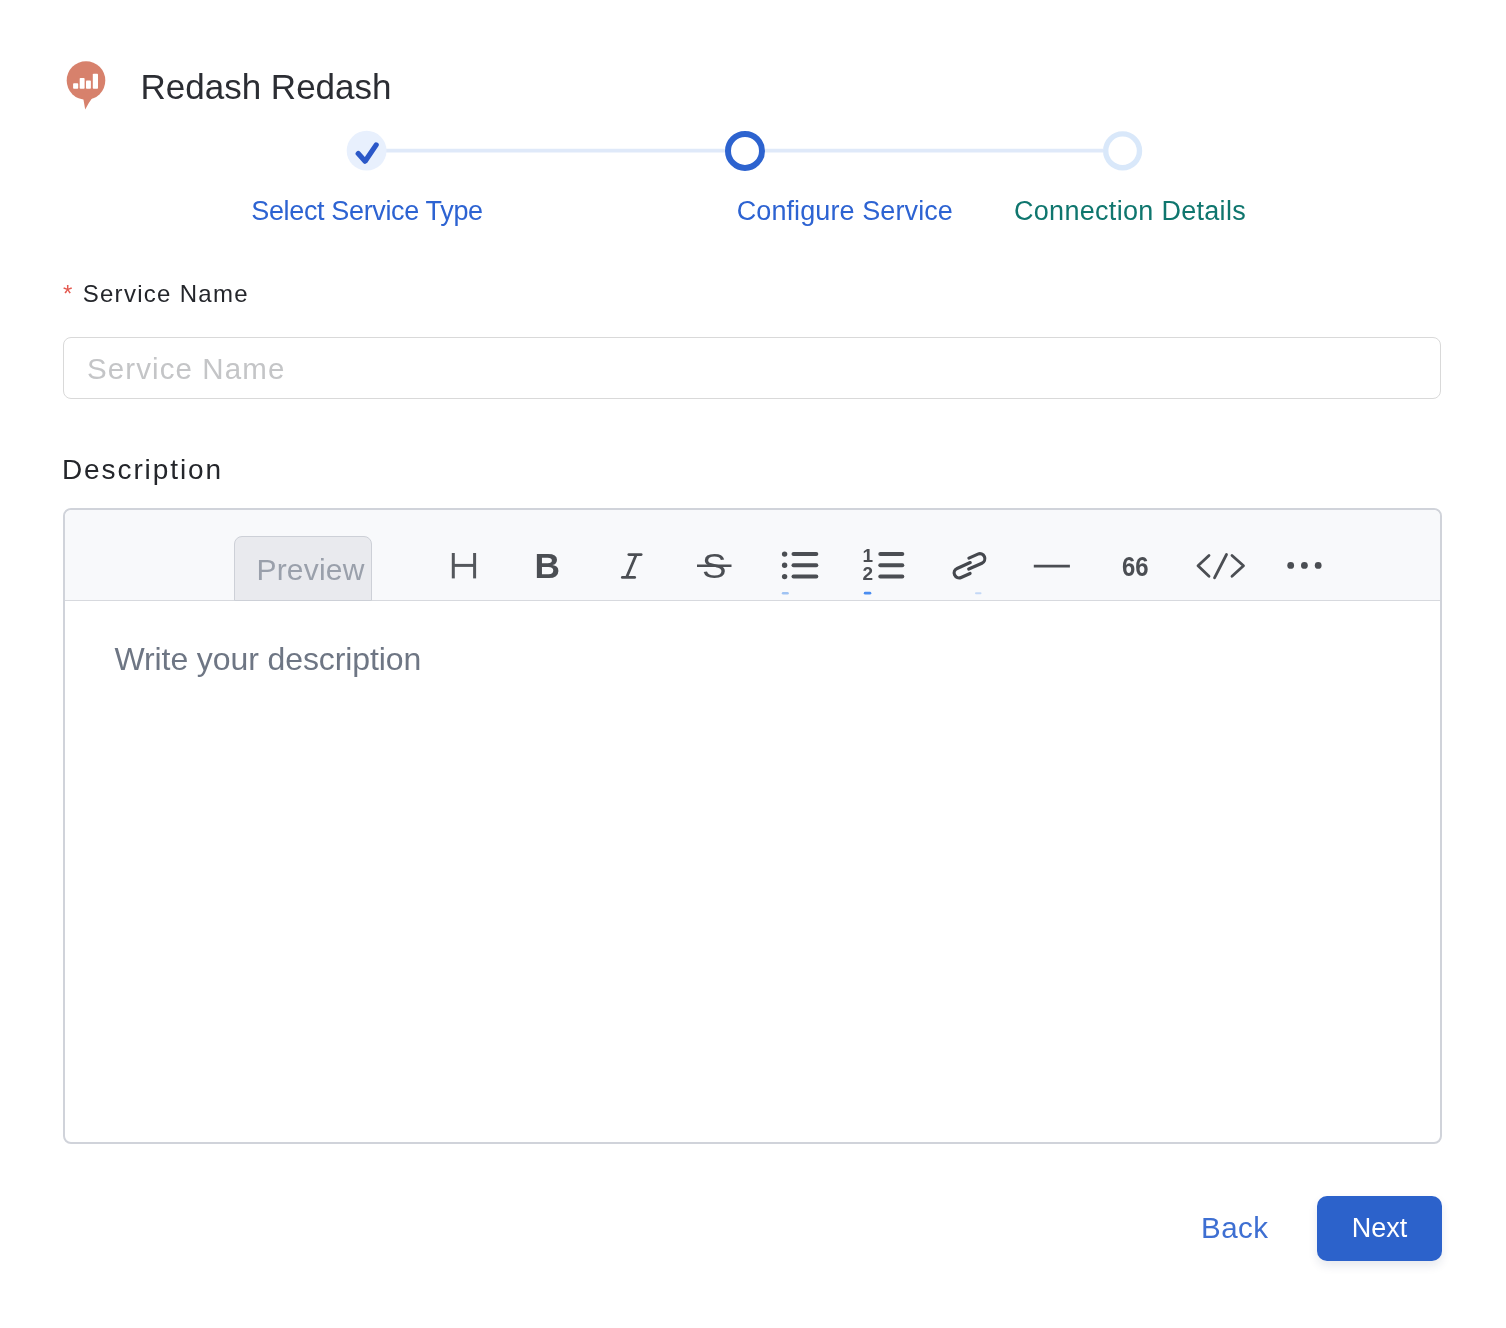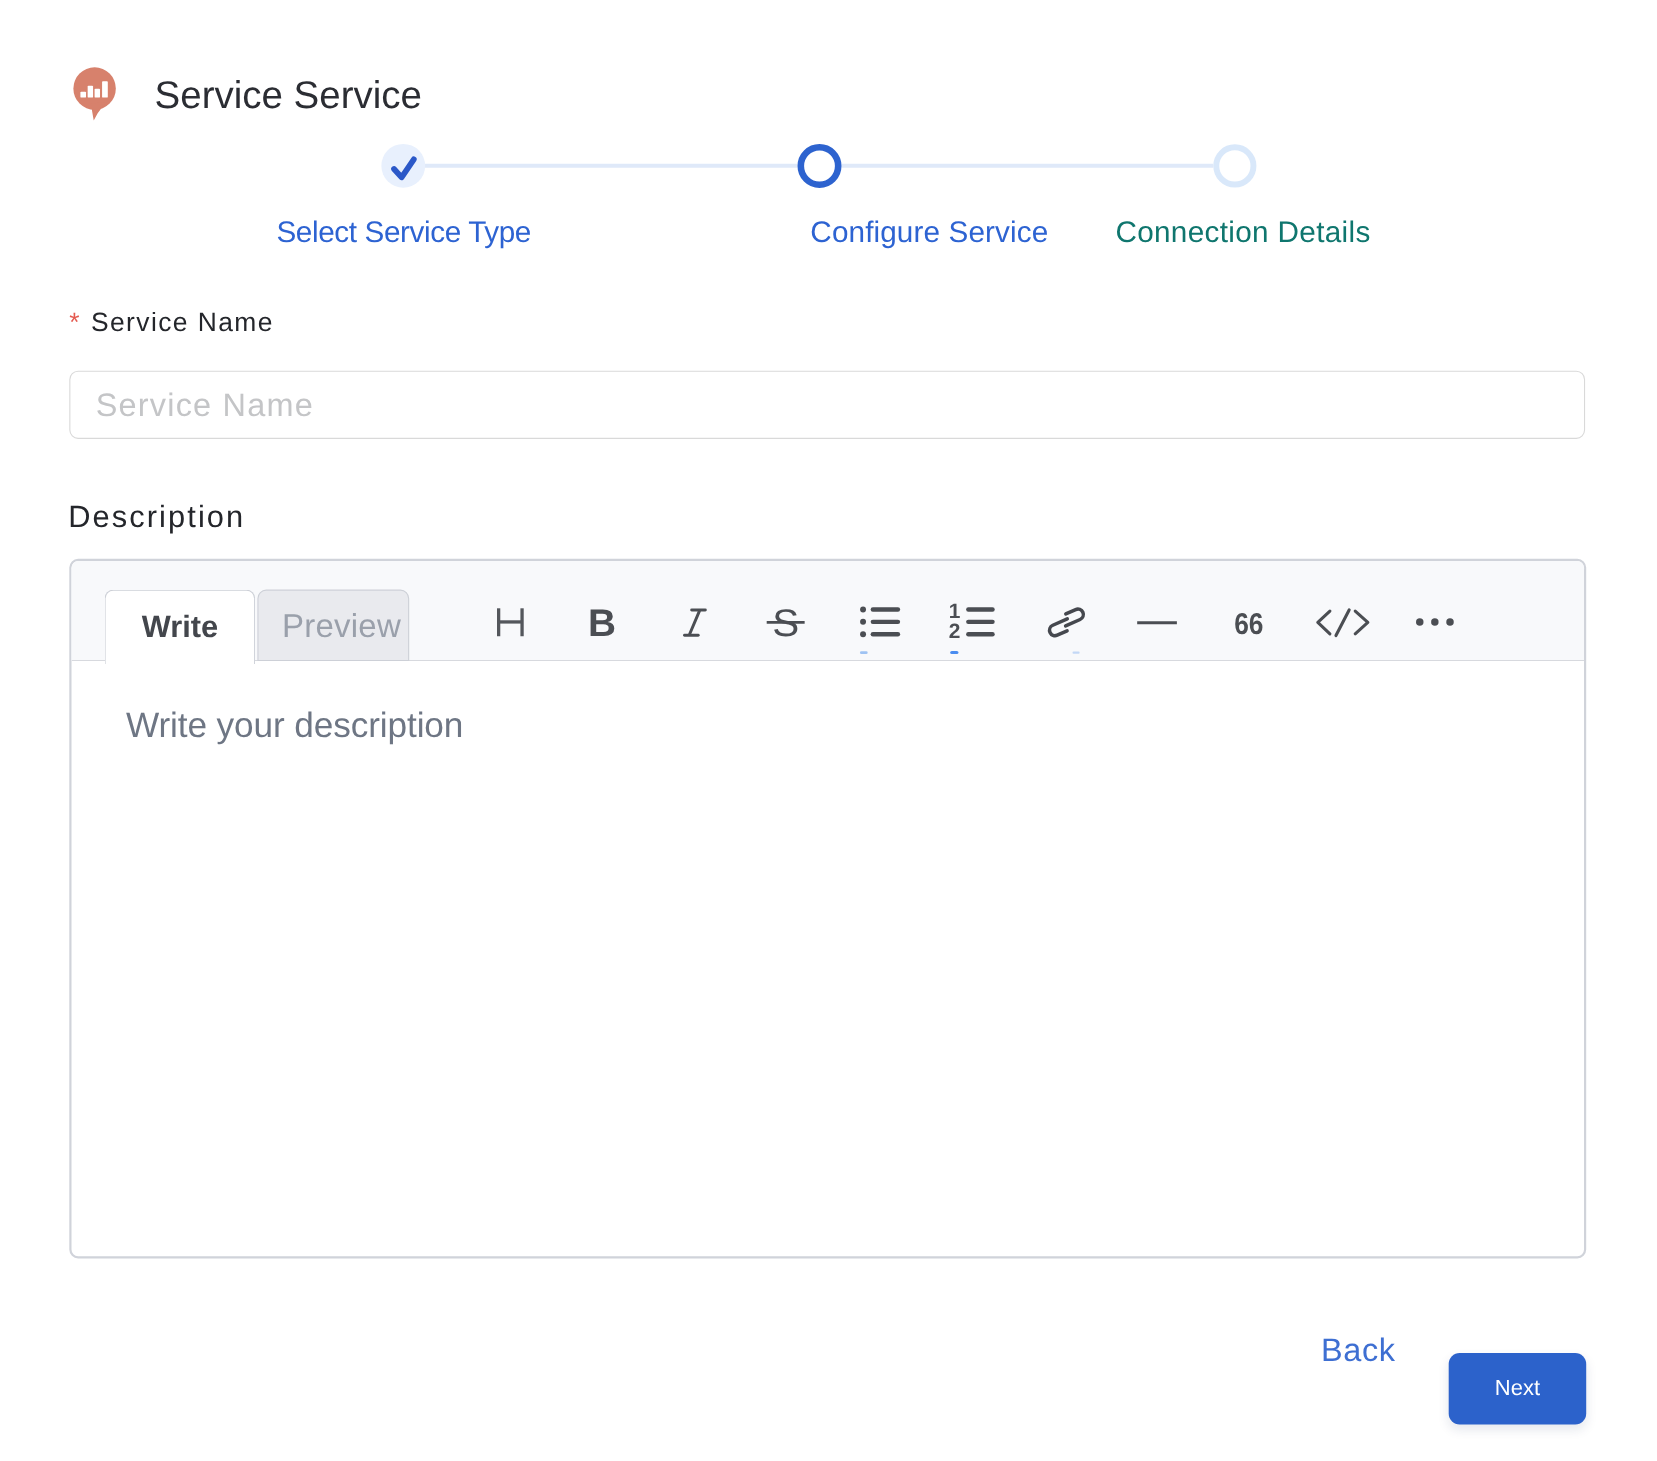--- a/index.html
+++ b/index.html
@@ -14,21 +14,21 @@
 
   <svg class="abs" style="left:64px;top:58px" width="46" height="56" viewBox="0 0 46 56">
     <circle cx="22" cy="22.5" r="19.3" fill="#d7816c"></circle>
     <path d="M 18.5 36 L 21.2 51.6 L 24.8 45 Q 28.2 39.2 34 34.8 Z" fill="#d7816c"></path>
     <rect x="9.1" y="25.3" width="5.1" height="5.4" rx="0.8" fill="#fff"></rect>
     <rect x="15.7" y="19.9" width="4.9" height="10.8" rx="0.8" fill="#fff"></rect>
     <rect x="22.0" y="22.6" width="4.9" height="8.1" rx="0.8" fill="#fff"></rect>
     <rect x="28.8" y="15.8" width="5.2" height="14.9" rx="0.8" fill="#fff"></rect>
   </svg>
 
-  <div class="abs" style="left:140.5px;top:69.4px;font-size:35px;color:#2b2d33;">Service Service</div>
+  <div class="abs" style="left:140.5px;top:69.4px;font-size:35px;color:#2b2d33;">Redash Redash</div>
 
   <svg class="abs" style="left:0;top:0" width="1506" height="240" viewBox="0 0 1506 240">
     <line x1="386" y1="150.6" x2="725" y2="150.6" stroke="#dfe9f9" stroke-width="3.6"></line>
     <line x1="765" y1="150.6" x2="1103" y2="150.6" stroke="#dfe9f9" stroke-width="3.6"></line>
     <circle cx="366.6" cy="150.7" r="19.9" fill="#e8f0fd"></circle>
     <path d="M 358.2 153.6 L 365.1 161.2 L 376.2 144.9" fill="none" stroke="#2b58c8" stroke-width="5.2" stroke-linecap="round" stroke-linejoin="round"></path>
     <circle cx="745" cy="150.9" r="17" fill="#ffffff" stroke="#2d63cf" stroke-width="6"></circle>
     <circle cx="1122.6" cy="150.8" r="16.9" fill="#ffffff" stroke="#d9e8fa" stroke-width="5.4"></circle>
   </svg>
 
@@ -41,21 +41,20 @@
   <div class="abs" style="left:63px;top:336.5px;width:1378px;height:62px;border:1.5px solid #d9d9d9;border-radius:8px;background:#fff;"></div>
   <div class="abs" style="left:87px;top:353.5px;font-size:29.5px;letter-spacing:1.1px;color:#c4c5c7;">Service Name</div>
 
   <div class="abs" style="left:62px;top:455.6px;font-size:28px;letter-spacing:1.9px;color:#24262b;">Description</div>
 
   <div class="abs" style="left:63px;top:508px;width:1379px;height:636px;border:2px solid #d0d3da;border-radius:8px;background:#fff;">
     <div style="position:absolute;left:0;top:0;right:0;height:90.5px;background:#f8f9fb;border-bottom:1.8px solid #d7d9de;border-radius:6.5px 6.5px 0 0;"></div>
 
     <div style="position:absolute;left:168.5px;top:26px;width:138px;height:64.5px;background:#e9eaee;border:1.5px solid #cdd0d7;border-radius:8px 8px 0 0;display:flex;align-items:center;justify-content:center;font-size:30px;letter-spacing:0.2px;color:#9aa0ab;padding-top:4px;padding-left:16px;">Preview</div>
 
-    <div style="position:absolute;left:30px;top:26px;width:137px;height:67.5px;background:#ffffff;border:1.5px solid #cdd0d7;border-bottom:none;border-radius:8px 8px 0 0;display:flex;align-items:center;justify-content:center;font-size:28px;font-weight:bold;color:#43464c;z-index:2;">Write</div>
 
     <div class="abs" style="left:49.5px;top:132.8px;font-size:32px;letter-spacing:-0.1px;color:#6e7684;">Write your description</div>
   </div>
 
   <svg class="abs" style="left:440px;top:540px" width="900" height="60" viewBox="440 540 900 60">
 
     <g stroke="#54575c" stroke-width="3" stroke-linecap="butt" fill="none">
       <line x1="453.3" y1="553" x2="453.3" y2="578.4"></line>
       <line x1="474.6" y1="553" x2="474.6" y2="578.4"></line>
       <line x1="453.3" y1="565.4" x2="474.6" y2="565.4"></line>
@@ -111,15 +110,15 @@
       <circle cx="1304.4" cy="565.4" r="3.4"></circle>
       <circle cx="1318.2" cy="565.4" r="3.4"></circle>
     </g>
 
     <rect x="781.8" y="592" width="7" height="2.6" rx="1.3" fill="#9fc3f3"></rect>
     <rect x="863.8" y="591.8" width="7.5" height="2.8" rx="1.4" fill="#4b8df0"></rect>
     <rect x="975" y="592.3" width="6.5" height="2" rx="1" fill="#c3d8f6"></rect>
   </svg>
 
   <div class="abs" style="left:1201px;top:1213px;font-size:29.5px;letter-spacing:0.5px;color:#3e6fd2;">Back</div>
-  <div class="abs" style="left:1317px;top:1196px;width:125px;height:64.5px;background:#2c62cb;border-radius:10px;box-shadow:0 5px 10px rgba(20,40,90,0.10);display:flex;align-items:center;justify-content:center;font-size:20px;color:#ffffff;margin-top:34px;">Next</div>
+  <div class="abs" style="left:1317px;top:1196px;width:125px;height:64.5px;background:#2c62cb;border-radius:10px;box-shadow:0 5px 10px rgba(20,40,90,0.10);display:flex;align-items:center;justify-content:center;font-size:27px;color:#ffffff;">Next</div>
 
 </div>
 
 </body></html>

